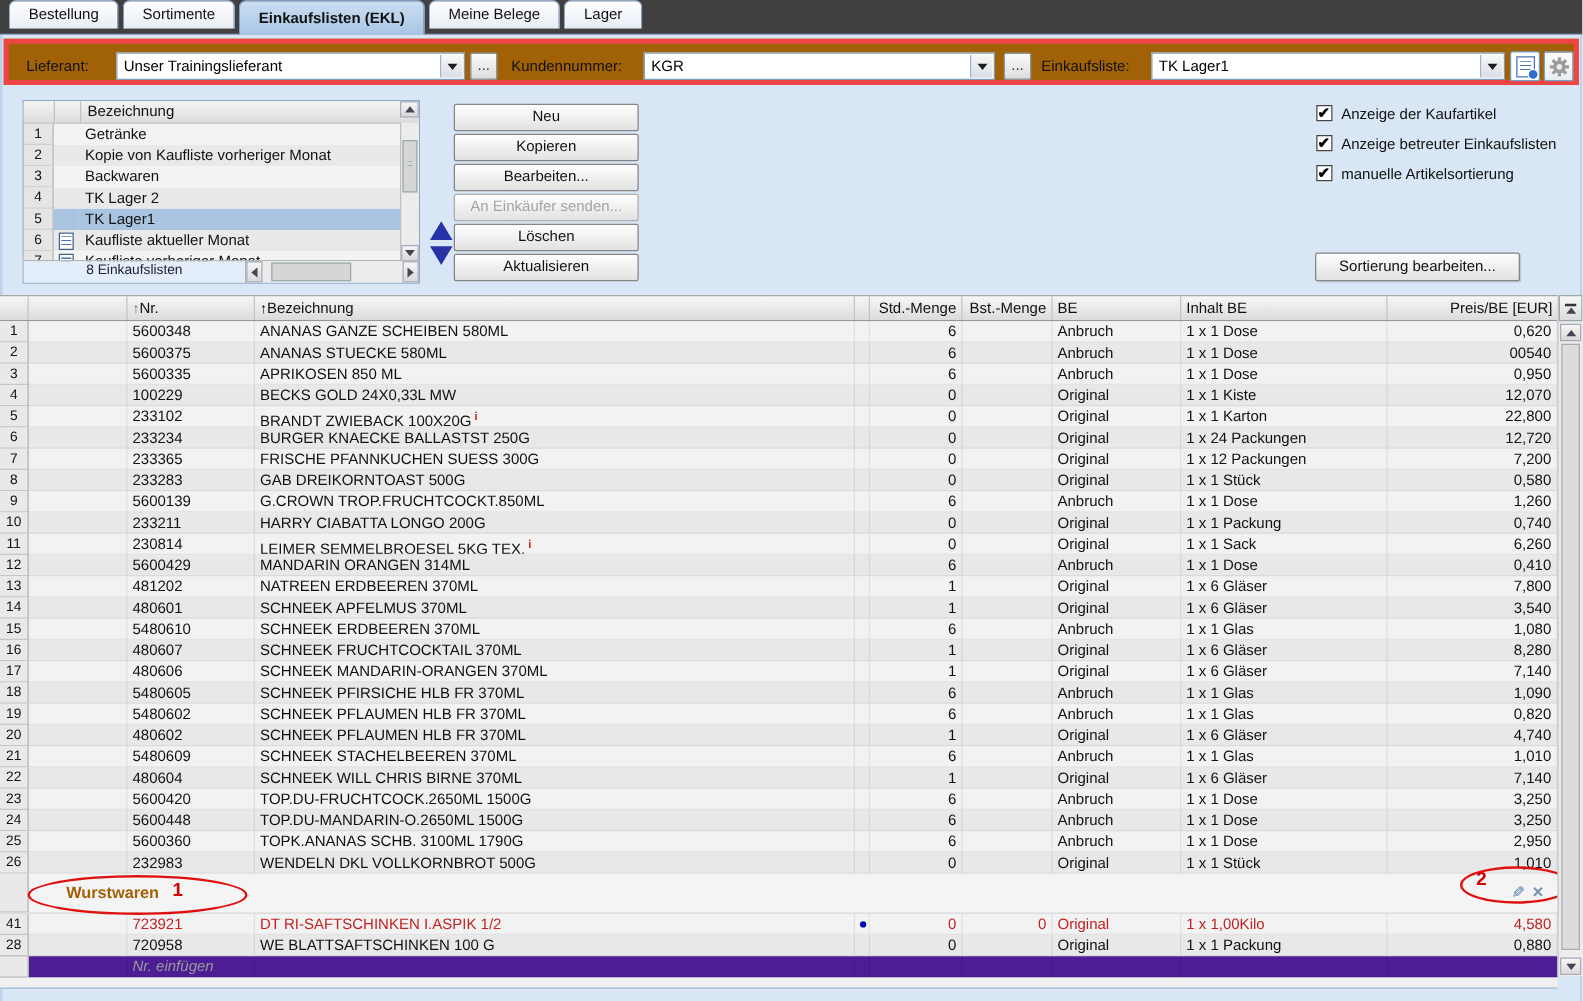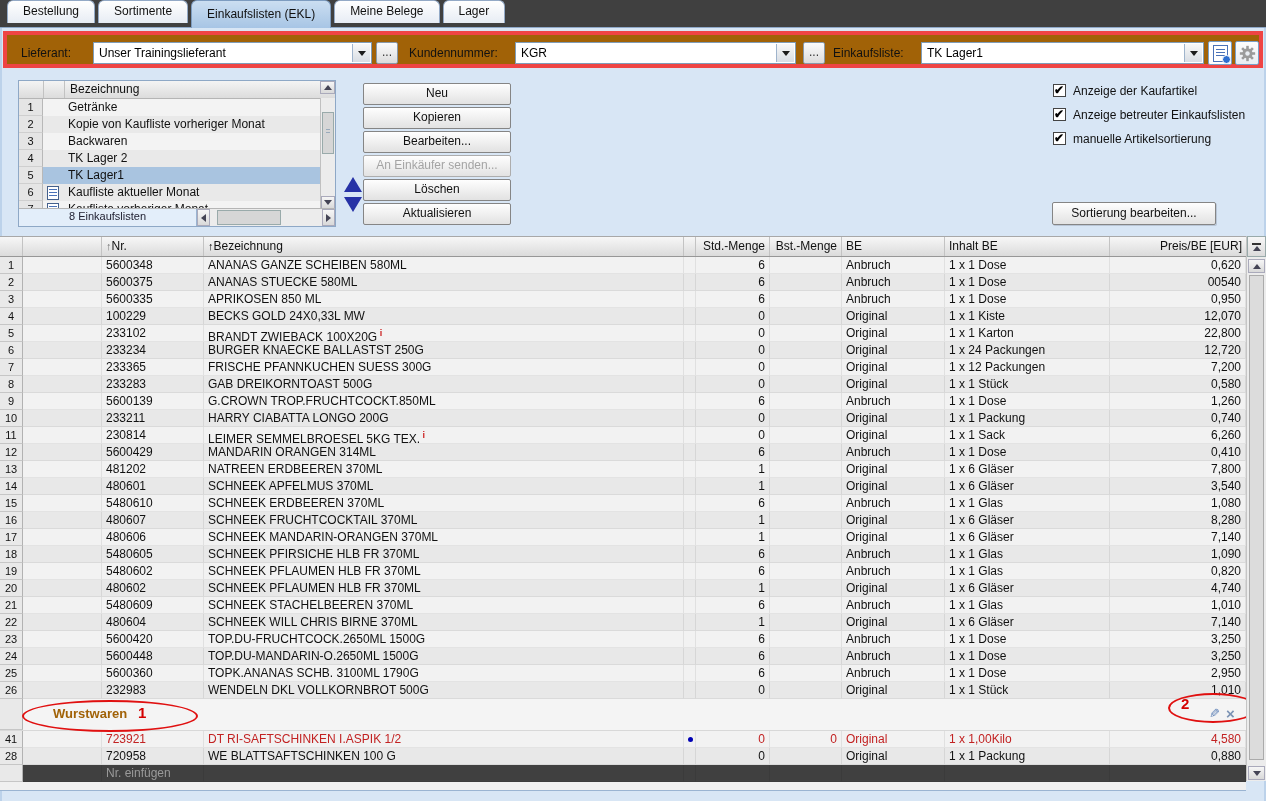--- a/index.html
+++ b/index.html
@@ -4,21 +4,21 @@
 <style>
   html,body{margin:0;padding:0}
   body{width:1266px;height:801px;position:relative;overflow:hidden;
        font-family:"Liberation Sans",sans-serif;background:#f6f9fd;color:#111;font-size:12px}
 
   
   .tabbar{position:absolute;left:0;top:0;width:1266px;height:28px;background:#404040;
           border-bottom:1px solid #8fa9c9;display:flex;padding-left:7px;box-sizing:border-box}
   .tab{height:22px;line-height:21px;padding:0 15px;margin-right:3px;border:1px solid #93a9c6;border-bottom:none;
        border-radius:6px 6px 0 0;background:linear-gradient(#ffffff,#e7ecf4);white-space:nowrap;cursor:default}
-  .tab.active{height:27px;line-height:26px;font-weight:normal;background:linear-gradient(#cbdef1,#a7c5e5);
+  .tab.active{height:27px;line-height:26px;font-weight:bold;background:linear-gradient(#cbdef1,#a7c5e5);
        border-color:#7d9cc0;margin-bottom:-1px;z-index:3}
 
   
   .frame{position:absolute;left:0;top:28px;width:1266px;height:773px;background:#d8e6f5;
          border-left:2px solid #bcd2ea;border-right:2px solid #bcd2ea;box-sizing:border-box}
 
   
   .toolbar{position:absolute;left:3px;top:31px;width:1260px;height:37px;background:#a16207;
            border:4px solid #ef4444;box-sizing:border-box;z-index:2}
   .tlabel{position:absolute;top:11px;white-space:nowrap}
@@ -640,21 +640,21 @@
         <div class="gc c-b1"></div>
         <div class="gc c-nr">720958</div>
         <div class="gc c-bez">WE BLATTSAFTSCHINKEN 100 G</div>
         <div class="gc c-dot"></div>
         <div class="gc c-std r">0</div>
         <div class="gc c-bst r"></div>
         <div class="gc c-be">Original</div>
         <div class="gc c-inh">1 x 1 Packung</div>
         <div class="gc c-pr r">0,880</div>
       </div>
-      <div class="g-row" style="background: #404040;">
+      <div class="g-row" style="background: #4c1d95; font-style: italic;">
         <div class="gc num-c c-num"></div>
         <div class="gc c-b1"></div>
         <div class="gc c-nr insert-nr">Nr. einfügen</div>
         <div class="gc c-bez"></div>
         <div class="gc c-dot"></div>
         <div class="gc c-std"></div>
         <div class="gc c-bst"></div>
         <div class="gc c-be"></div>
         <div class="gc c-inh"></div>
         <div class="gc c-pr"></div>

